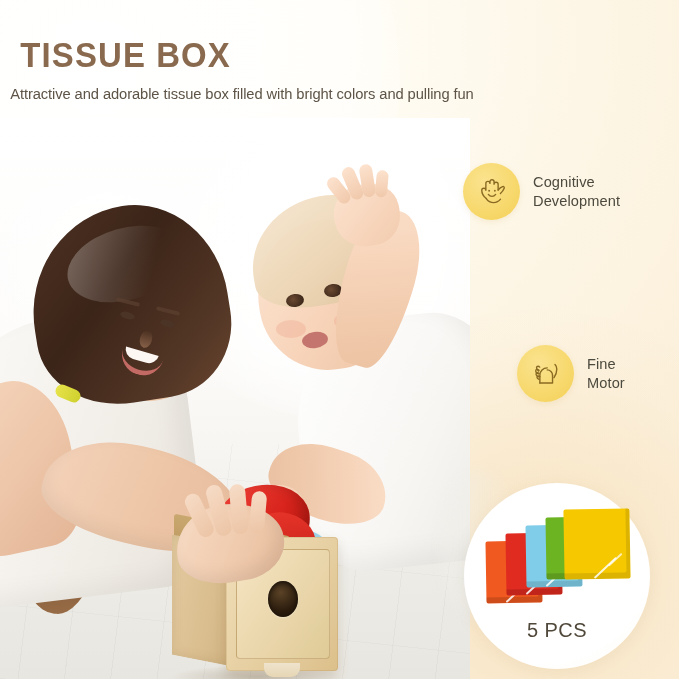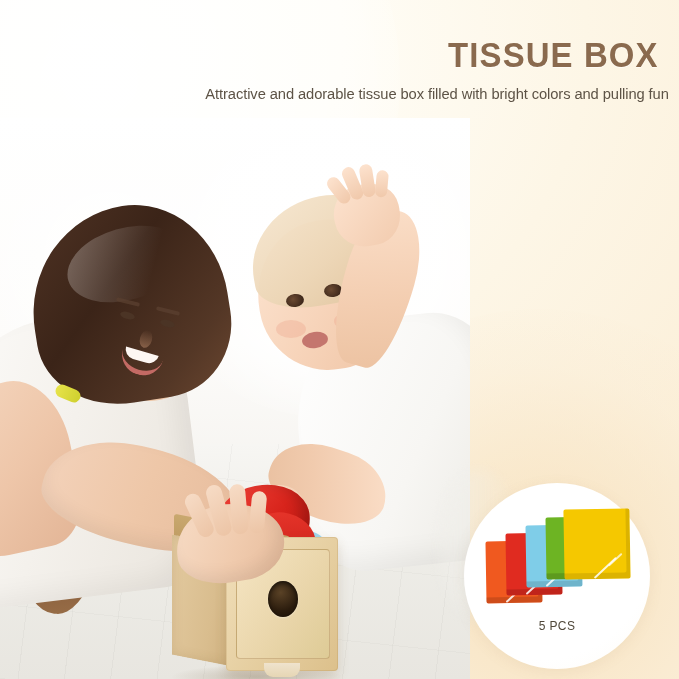--- a/index.html
+++ b/index.html
@@ -21,21 +21,21 @@
     border-radius:50%;
     background:radial-gradient(circle at 50% 50%, rgba(246,222,183,.75) 0%, rgba(250,236,212,.35) 55%, rgba(253,247,236,0) 75%);
     pointer-events:none;
   }
   .corner-wash.tl{
     left:-200px;top:-220px;right:auto;bottom:auto;width:600px;height:600px;
     background:radial-gradient(circle at 50% 50%, rgba(255,255,255,.95) 0%, rgba(255,255,255,.45) 60%, rgba(255,255,255,0) 78%);
   }
 
   
-  .header{position:absolute;left:0;top:0;width:679px;text-align:right;z-index:20;}
+  .header{position:absolute;left:0;top:0;width:679px;text-align:left;z-index:20;}
   .title{
     margin:0;padding-top:37px;
     font-size:35px;line-height:1;font-weight:bold;
     letter-spacing:1.2px;
     color:#8a6a4e;
     font-family:"Liberation Sans Narrow","Liberation Sans",sans-serif;
     transform:scaleX(.94);
     text-shadow:0 1px 0 rgba(255,255,255,.6);
   }
   .subtitle{
@@ -322,21 +322,21 @@
     position:absolute;right:6px;bottom:18px;width:18px;height:2px;
     background:rgba(255,255,255,.7);transform:rotate(-42deg);border-radius:2px;
   }
   .sw1{left:8px;top:34px;transform:rotate(-1deg);}
   .sw2{left:28px;top:26px;transform:rotate(-1deg);}
   .sw3{left:48px;top:18px;transform:rotate(-1deg);}
   .sw4{left:68px;top:10px;transform:rotate(-1deg);}
   .sw5{left:86px;top:2px;width:66px;height:70px;transform:rotate(-1deg);}
   .pcs-label{
     position:absolute;left:0;top:136px;width:186px;text-align:center;
-    font-size:12px;color:#50483a;letter-spacing:.4px;
+    font-size:20px;color:#50483a;letter-spacing:.4px;
   }
   
   .feather{
     position:absolute;left:440px;top:470px;width:80px;height:150px;z-index:31;
     background:linear-gradient(90deg,rgba(240,239,234,.55),rgba(255,255,255,0));
     border-radius:50%;pointer-events:none;filter:blur(6px);
   }
 </style>
 </head>
 <body>
@@ -414,22 +414,52 @@
     </div>
   </div>
 
   <div class="header">
     <h1 class="title">TISSUE BOX</h1>
     <p class="subtitle">Attractive and adorable tissue box filled with bright colors and pulling fun</p>
   </div>
 
   <div class="features">
 
-
-
+    <div class="feature f1">
+      <div class="circle">
+        <svg width="36" height="36" viewBox="0 0 44 44" fill="none" stroke="#8a6a22" stroke-width="1.7" stroke-linecap="round" stroke-linejoin="round">
+          <path d="M15 30c-3.5-2.5-5.5-6-5.5-10 0-1.4 1.1-2.5 2.5-2.5s2.5 1.1 2.5 2.5v-8.5c0-1.4 1.1-2.5 2.5-2.5s2.5 1.1 2.5 2.5V9.5C19.5 8.1 20.6 7 22 7s2.5 1.1 2.5 2.5v3c0-1.4 1.1-2.5 2.5-2.5s2.5 1.1 2.5 2.5v7"></path>
+          <path d="M29.5 19.5c1.6-1.9 3.6-3.4 5.5-4.1 1.3-.5 2.4.7 1.9 2-.9 2.3-2.6 4.6-4.6 6.4"></path>
+          <path d="M15 30c2 3 5.2 5 9 5 3.4 0 6.4-1.6 8.4-4.2"></path>
+          <circle cx="18.5" cy="20.5" r="1.1" fill="#8a6a22" stroke="none"></circle>
+          <circle cx="25.5" cy="20.5" r="1.1" fill="#8a6a22" stroke="none"></circle>
+          <path d="M17.5 25c1.2 1.6 2.8 2.4 4.5 2.4s3.3-.8 4.5-2.4"></path>
+        </svg>
+      </div>
+      <div class="label">Cognitive
+Development</div>
+    </div>
+
+
+    <div class="feature f3">
+      <div class="circle">
+        <svg width="36" height="36" viewBox="0 0 44 44" fill="none" stroke="#8a6a22" stroke-width="1.7" stroke-linecap="round" stroke-linejoin="round">
+          <path d="M14.5 33V23.5c0-5 4-9 9-9"></path>
+          <path d="M14.5 33h15.5V23.5"></path>
+          <path d="M30 23.5c0-3.6-2.9-6.5-6.5-6.5"></path>
+          <path d="M33 10.5c1.5 1.4 2.2 3.4 2.2 5.6 0 4.2-1.6 7.6-3.4 10.4"></path>
+          <path d="M13 18.5c-1.7-1.3-2.6-2.6-2.6-4 0-1.1.9-1.9 1.9-1.9.8 0 1.4.4 2 1"></path>
+          <path d="M12.6 22c-2-1.1-3.2-2.4-3.2-3.8 0-1 .8-1.8 1.8-1.8.9 0 1.6.4 2.3 1.1"></path>
+          <path d="M12.8 25.4c-1.9-.9-3-2-3-3.2 0-1 .8-1.7 1.7-1.7.8 0 1.5.3 2.2.9"></path>
+          <path d="M13.4 28.6c-1.5-.7-2.4-1.6-2.4-2.6 0-.9.7-1.5 1.5-1.5.7 0 1.3.2 1.9.7"></path>
+        </svg>
+      </div>
+      <div class="label">Fine
+Motor</div>
+    </div>
   </div>
 
   <div class="feather"></div>
 
   <div class="pcs-card">
     <div class="swatches">
       <div class="sw sw1" style="background:#f0591f;box-shadow:inset -4px -6px 0 rgba(0,0,0,.14);">
         <div class="hl"></div>
       </div>
       <div class="sw sw2" style="background:#e02b20;box-shadow:inset -4px -6px 0 rgba(0,0,0,.14);">

